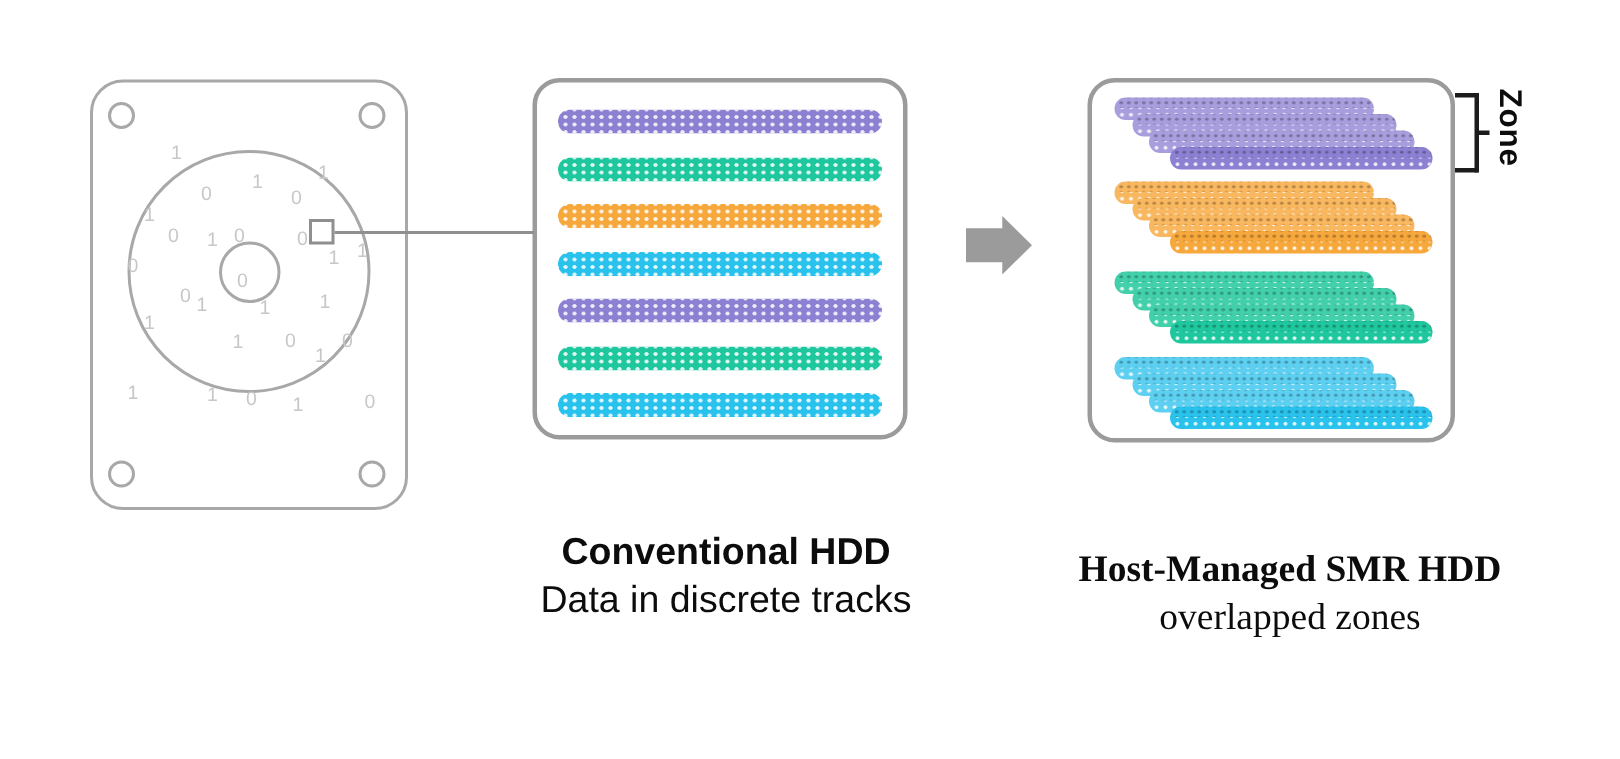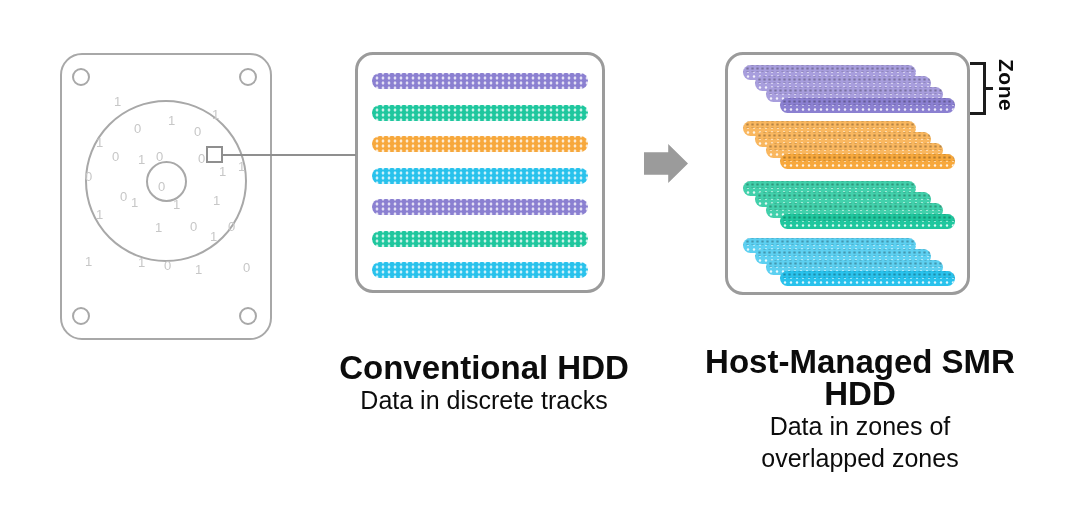--- a/index.html
+++ b/index.html
@@ -76,22 +76,22 @@
   .seg.b{left:0;top:50px;width:15px;height:3px;}
   .seg.n{left:14px;top:25px;width:9px;height:3px;}
   .zone-label{
     position:absolute;left:994px;top:59px;height:56px;
     writing-mode:vertical-rl;text-orientation:mixed;
     font-size:21px;font-weight:700;color:var(--text);letter-spacing:0.5px;
   }
   
   .caption{position:absolute;text-align:center;color:var(--text);}
   .caption.left{left:324px;top:352px;width:320px;}
-  .caption.right{left:686px;top:346px;width:348px;}
-  .caption .title{font-size:33px;font-weight:700;line-height:32px;}
+  .caption.right{left:686px;top:364px;width:348px;font-family:Liberation Serif, serif;}
+  .caption .title{font-size:25px;font-weight:700;line-height:32px;}
   .caption .sub{font-size:25px;font-weight:400;line-height:32px;}
 </style>
 </head>
 <body>
 
 <div class="canvas">
 
   <div>
     <div class="hdd-case"></div>
     <div class="screw" style="left:72px;top:68px;"></div>
@@ -176,17 +176,16 @@
     <div class="seg n"></div>
   </div>
   <div class="zone-label">Zone</div>
 
   <div class="caption left">
     <div class="title">Conventional HDD</div>
     <div class="sub">Data in discrete tracks</div>
   </div>
   <div class="caption right">
     <div class="title">Host-Managed SMR HDD</div>
-    <div class="sub">Data in zones of</div>
     <div class="sub">overlapped zones</div>
   </div>
 
 </div>
 
 </body></html>

